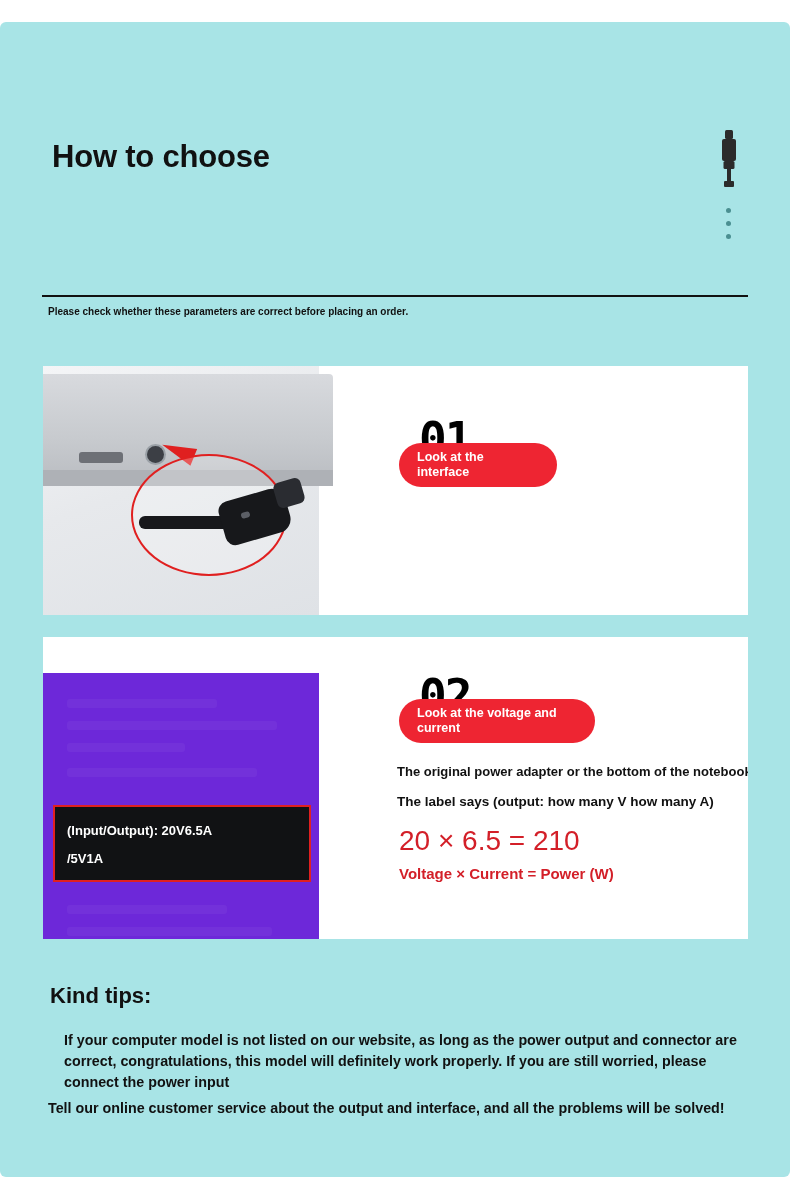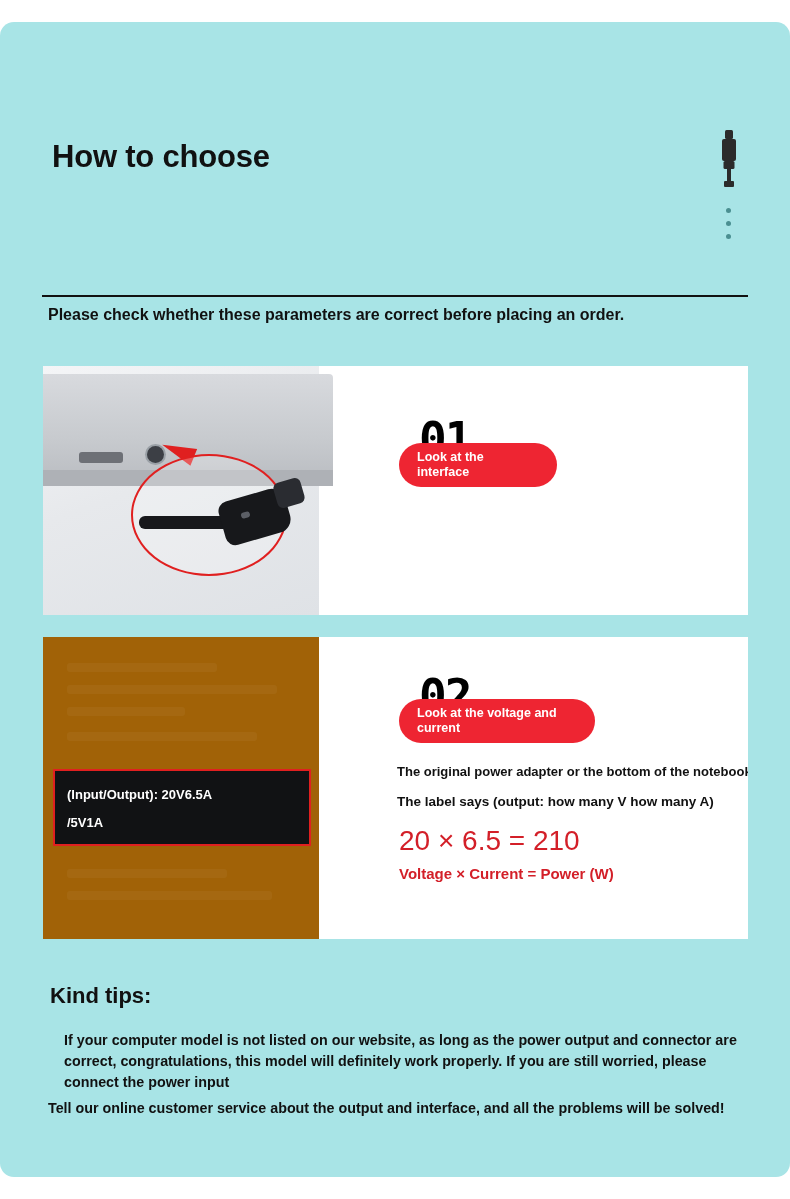--- a/index.html
+++ b/index.html
@@ -14,21 +14,21 @@
     position: absolute;
     left: 0; top: 0;
     width: 790px; height: 1199px;
     background: #ffffff;
   }
   .card {
     position: absolute;
     left: 0; top: 22px;
     width: 790px; height: 1155px;
     background: #a8e4e6;
-    border-radius: 14px;
+    border-radius: 6px;
   }
   
   .title-1 {
     position: absolute;
     left: 52px; top: 117px;
     font-size: 31px;
     font-weight: bold;
     color: #111111;
     letter-spacing: -0.2px;
   }
@@ -42,21 +42,21 @@
   }
   .hdr-rule {
     position: absolute;
     left: 42px; top: 273px;
     width: 706px; height: 2px;
     background: #111111;
   }
   .subtitle {
     position: absolute;
     left: 48px; top: 284px;
-    font-size: 16px;
+    font-size: 10px;
     font-weight: bold;
     color: #111111;
   }
   
   .plug-icon {
     position: absolute;
     right: 48px; top: 108px;
     width: 26px; height: 60px;
   }
   .dots {
@@ -79,21 +79,21 @@
   }
   #panel1 { left: 43px; top: 344px; width: 705px; height: 249px; }
   #panel2 { left: 43px; top: 615px; width: 705px; height: 302px; }
 
   .photo {
     position: absolute;
     left: 0; top: 0;
     height: 100%;
   }
   #photo1 { width: 276px; background: linear-gradient(160deg,#f4f5f7 0%,#e7e9ec 45%,#dfe2e6 100%); }
-  #photo2 { width: 276px; background: #a16207; }
+  #photo2 { width: 276px; background: #6d28d9; margin-top: 36px; }
 
   
   .laptop-body {
     position: absolute;
     left: -10px; top: 8px;
     width: 300px; height: 110px;
     background: linear-gradient(180deg,#d8dade 0%,#c7cace 60%,#b9bcc1 100%);
     border-radius: 4px;
   }
   .laptop-lip {

